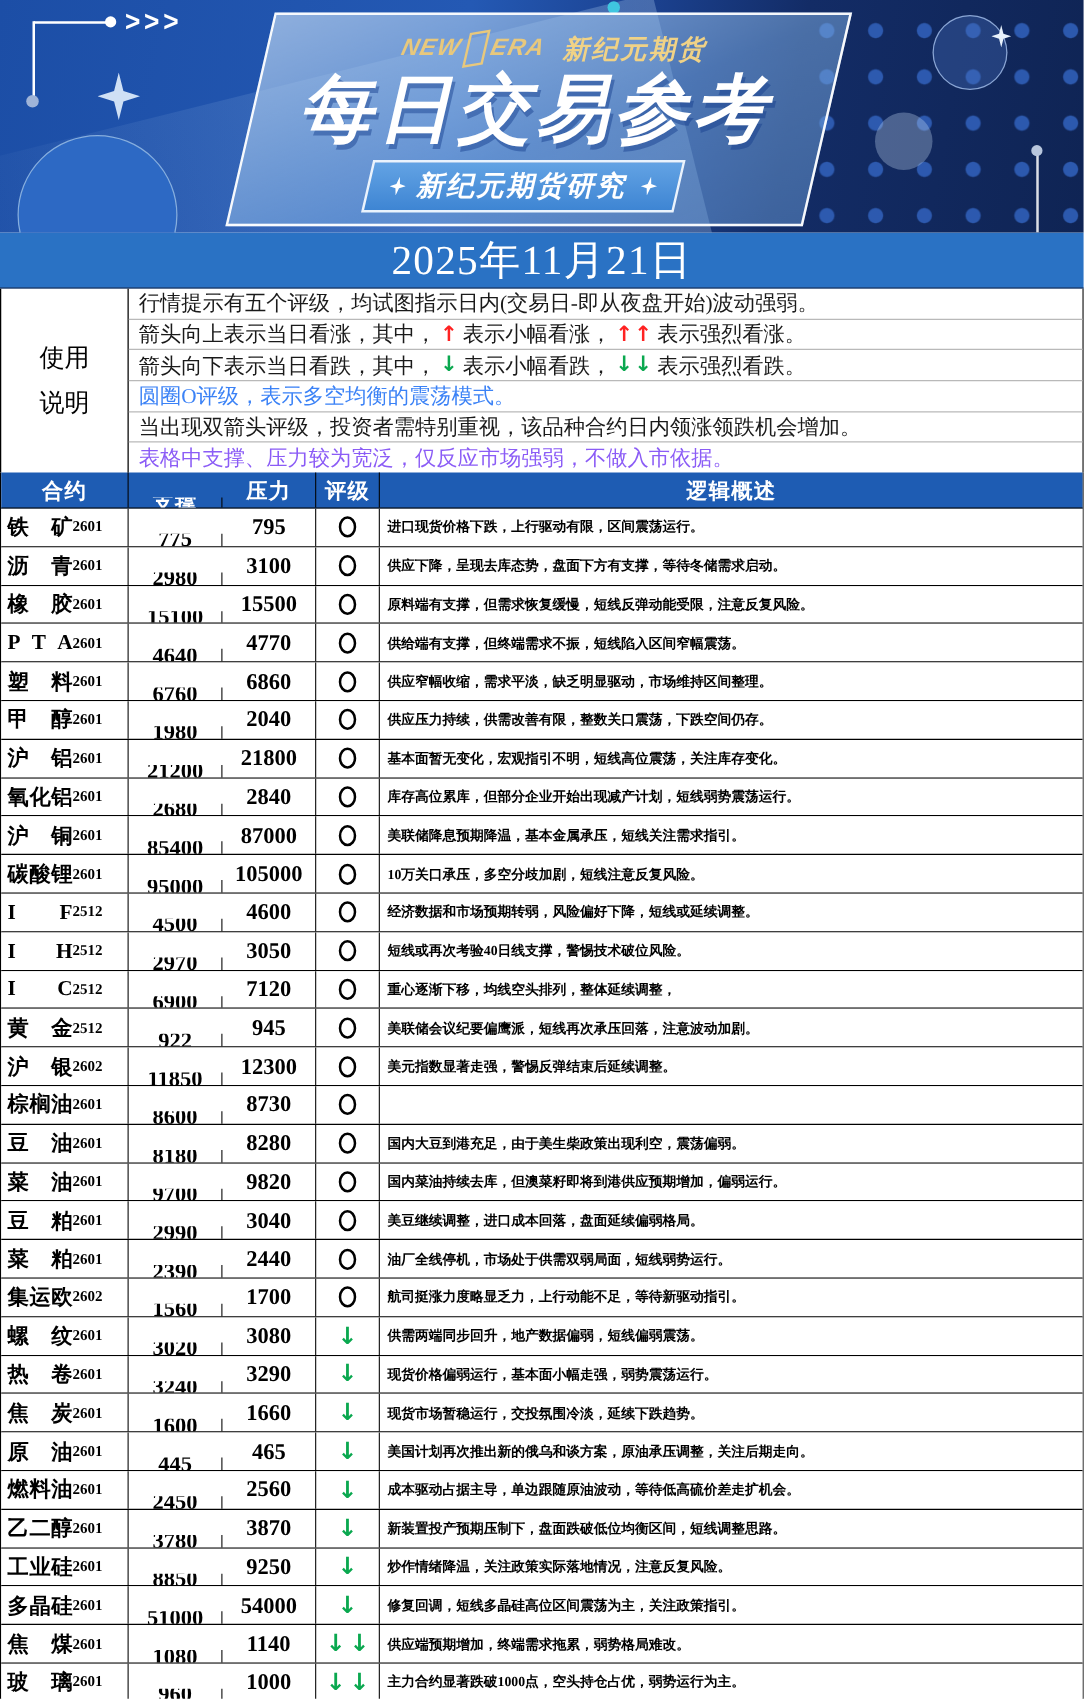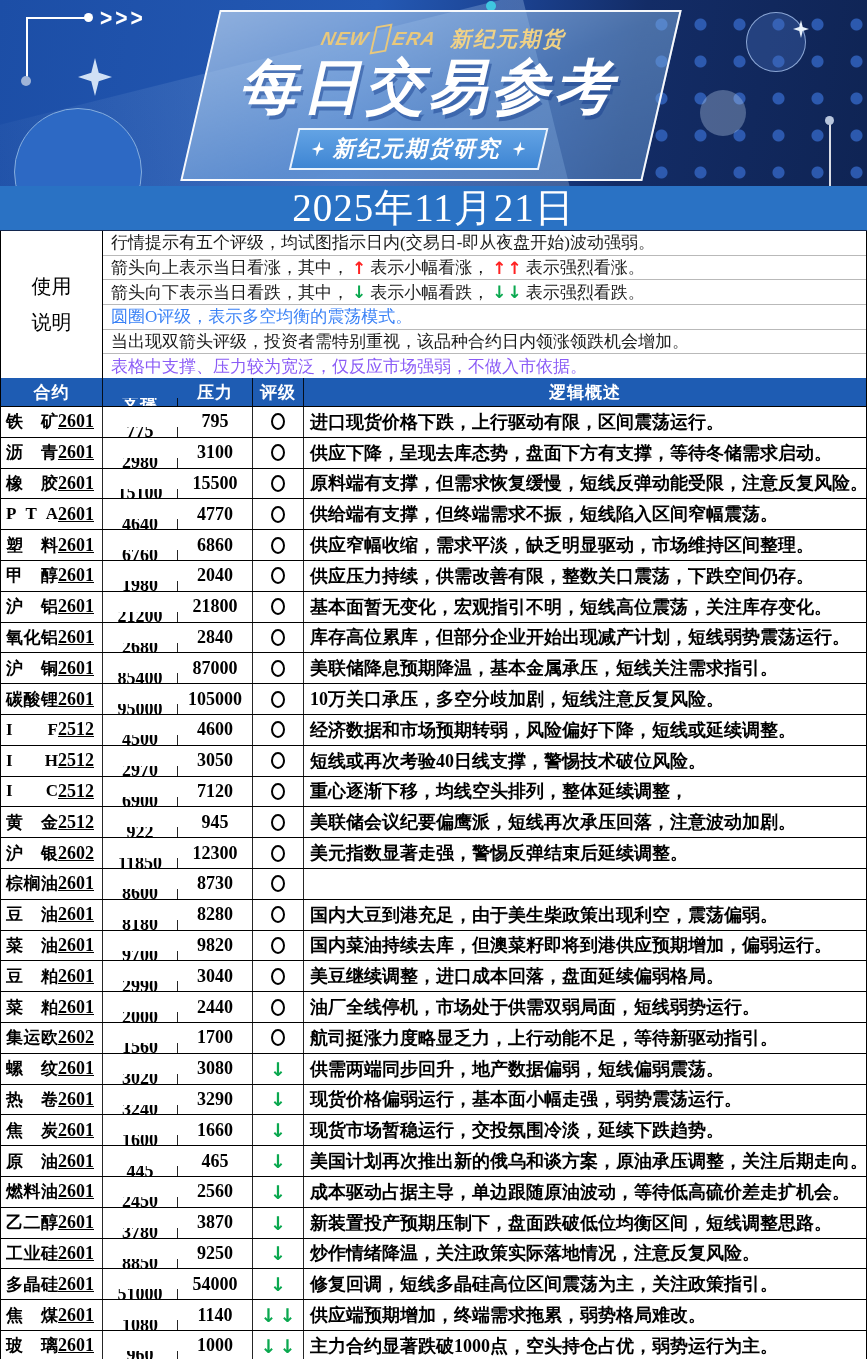--- a/index.html
+++ b/index.html
@@ -63,21 +63,21 @@
     margin-top:9px;padding:4px 16px;
     background:linear-gradient(180deg,#63a3e4,#3e85d3);
     border:2px solid #eaf3fd;color:#fff;font-size:22px;font-weight:800;letter-spacing:2px;
     display:flex;align-items:center;gap:10px;
   }
   .subtitle-star{width:13px;height:15px;background:#fff;
     clip-path:polygon(50% 0,61% 39%,100% 50%,61% 61%,50% 100%,39% 61%,0 50%,39% 39%);}
   
   .date-bar{
     height:44px;background:#2a72c4;color:#fff;display:flex;align-items:center;justify-content:center;
-    font-family:"Liberation Serif","DejaVu Serif",serif;font-size:39px;letter-spacing:1px;
+    font-family:"Liberation Serif","DejaVu Serif",serif;font-size:33px;letter-spacing:1px;
     border-bottom:1px solid #13274e;
   }
   
   .usage{display:flex;height:147px;background:#fff;
     border-left:1.5px solid #000;border-right:1.5px solid #000;box-sizing:border-box;}
   .usage-label{
     width:102px;min-width:102px;border-right:1.5px solid #000;box-sizing:border-box;
     display:flex;flex-direction:column;justify-content:center;align-items:center;gap:9px;
     font-family:"Liberation Serif","DejaVu Serif",serif;font-size:20px;color:#000;
   }
@@ -99,23 +99,23 @@
     border-right:1.2px solid rgba(0,0,0,.85);box-sizing:border-box;overflow:hidden;}
   .c1{width:102px;min-width:102px;}
   .c2{width:75px;min-width:75px;margin-top:20px;}
   .c3{width:75px;min-width:75px;}
   .c4{width:51px;min-width:51px;}
   .c5{flex:1;border-right:none;justify-content:center;}
   .trow{display:flex;height:29.81px;border-bottom:1.2px solid #000;color:#000;background:#fff;}
   .trow .cell{font-family:"Liberation Serif","DejaVu Serif",serif;font-weight:700;}
   .cell.contract{justify-content:flex-start;padding-left:5px;font-size:17px;}
   .name-box{display:inline-flex;width:52px;justify-content:space-between;}
-  .code{font-size:18px;text-decoration:underline;}
+  .code{font-size:12px;}
   .num{font-size:18px;}
-  .cell.logic{justify-content:flex-start;padding-left:6px;font-size:18px;white-space:nowrap;}
+  .cell.logic{justify-content:flex-start;padding-left:6px;font-size:11px;white-space:nowrap;}
   .circle{width:14px;height:17px;border:2px solid #000;border-radius:50%;box-sizing:border-box;}
   .g-arrow{font-family:"DejaVu Sans",sans-serif;color:#0aa84f;font-weight:900;font-size:19px;margin:0 1.5px;}
 </style>
 </head>
 <body>
 
 <div class="banner">
   <div class="dots"></div>
   <div class="sweep"></div>
   <div class="circle-bl"></div>
@@ -483,21 +483,21 @@
         <div class="cell c5 logic">美豆继续调整，进口成本回落，盘面延续偏弱格局。</div>
       </div>
       <div class="trow">
         <div class="cell c1 contract">
           <span class="name-box">
             <span>菜</span>
             <span>粕</span>
           </span>
           <span class="code">2601</span>
         </div>
-        <div class="cell c2 num">2000</div>
+        <div class="cell c2 num">2390</div>
         <div class="cell c3 num">2440</div>
         <div class="cell c4">
           <span class="circle"></span>
         </div>
         <div class="cell c5 logic">油厂全线停机，市场处于供需双弱局面，短线弱势运行。</div>
       </div>
       <div class="trow">
         <div class="cell c1 contract">
           <span class="name-box">
             <span>集</span>

